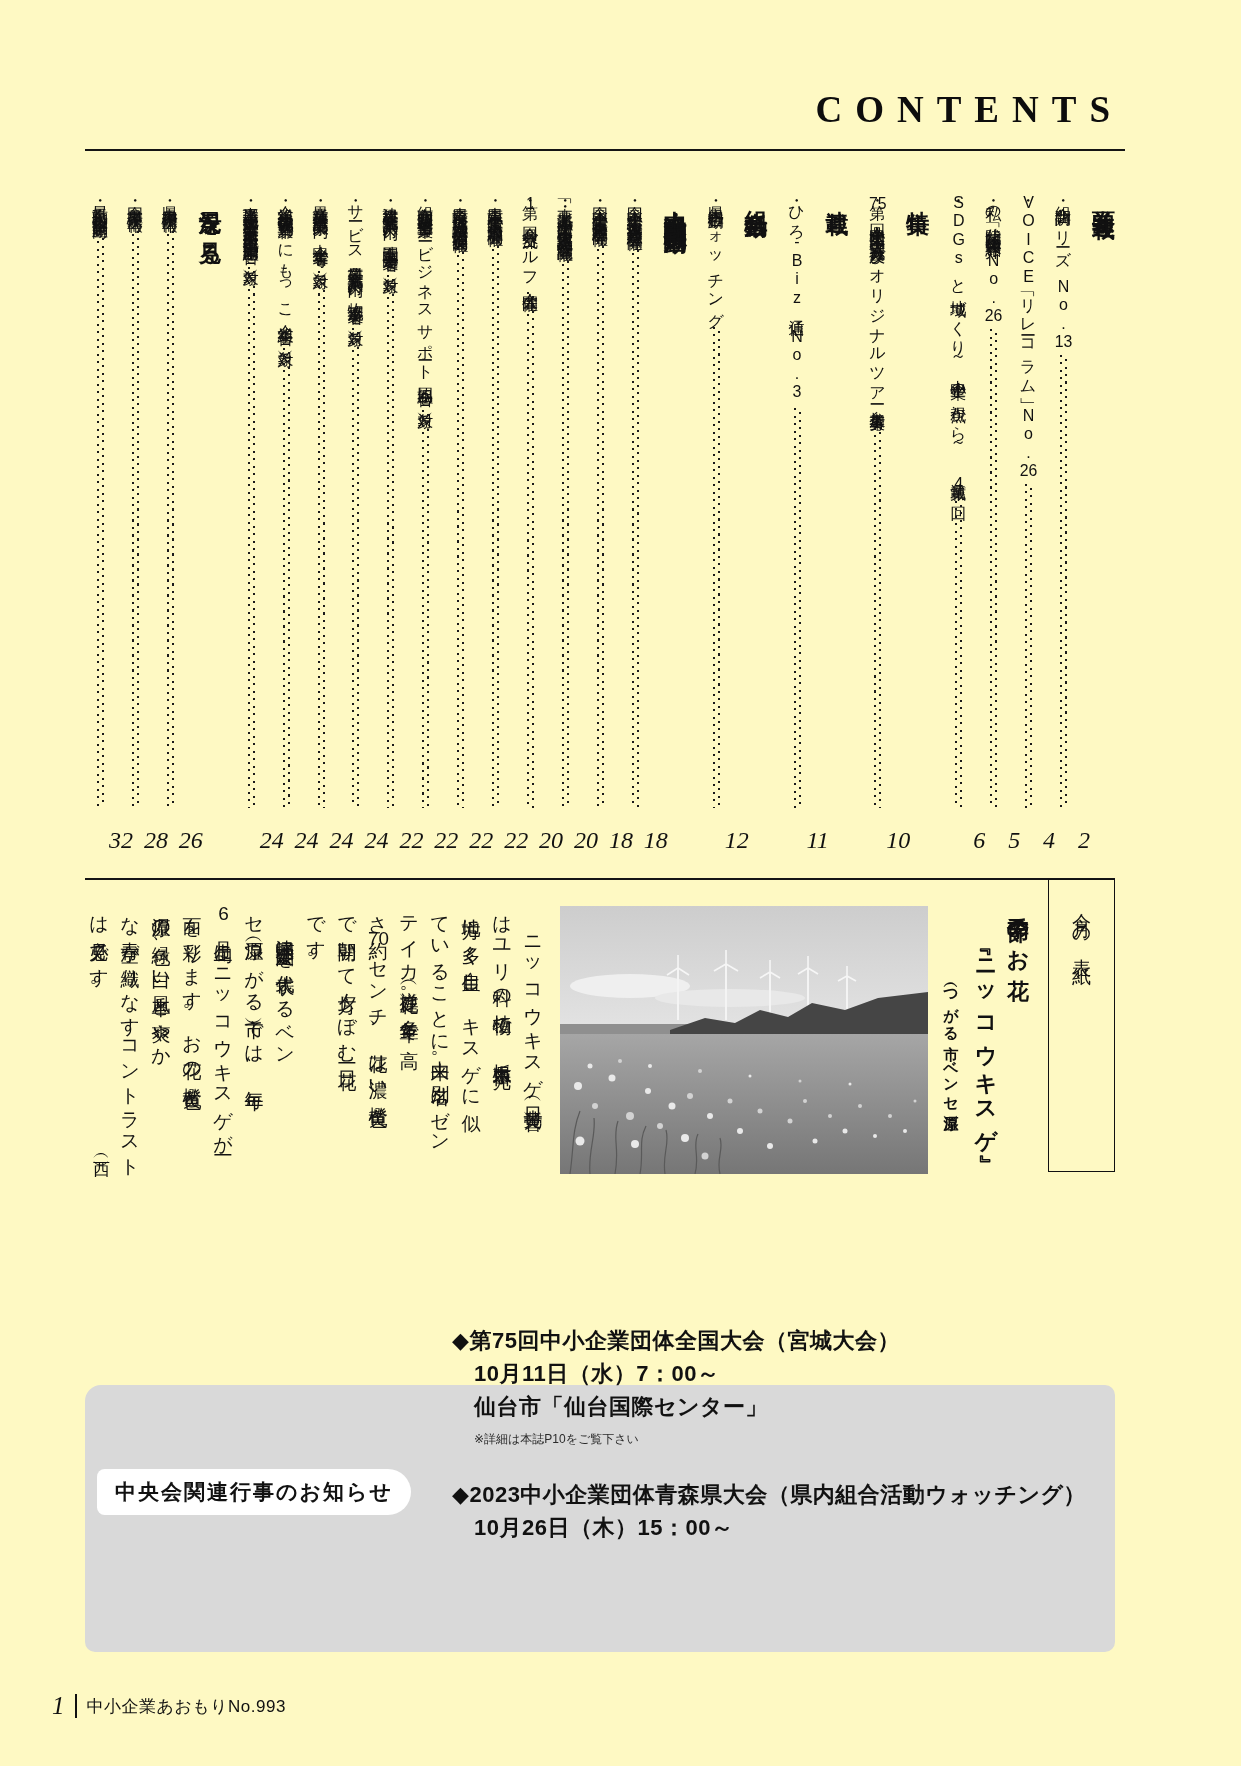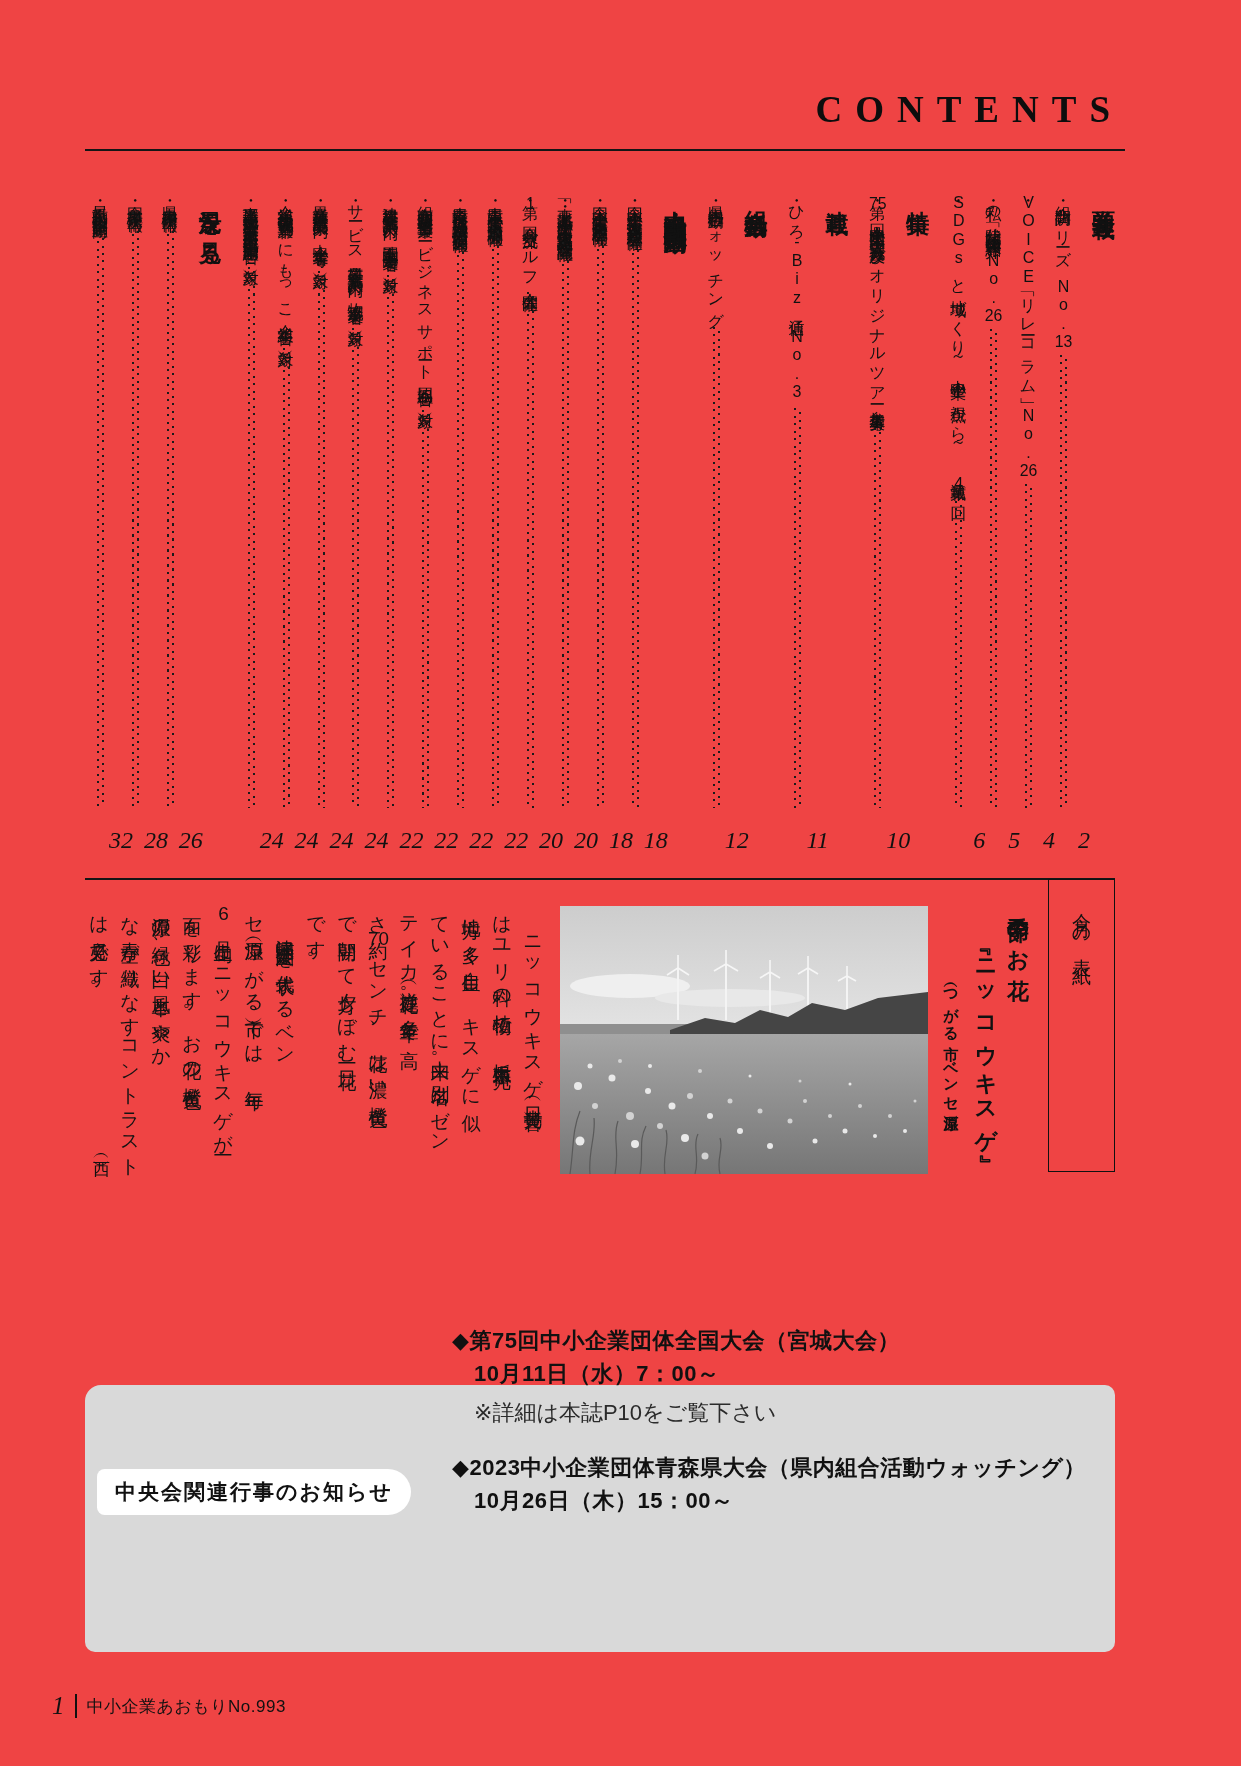--- a/index.html
+++ b/index.html
@@ -1,16 +1,16 @@
 <!DOCTYPE html>
 <html><head>
 <meta charset="utf-8">
 <style>
   html,body{margin:0;padding:0;background:#888;}
-  .page{position:relative;width:1241px;height:1766px;background:#ef4444;margin:0 auto;
+  .page{position:relative;width:1241px;height:1766px;background:#fef9c3;margin:0 auto;
         font-family:"Liberation Sans","DejaVu Sans",sans-serif;color:#111;overflow:hidden;}
   .abs{position:absolute;}
   .vtext{writing-mode:vertical-rl;text-orientation:upright;}
   .tcu{text-combine-upright:all;text-orientation:mixed;}
 
   
   #contents-title{top:88px;right:118px;font-family:"Liberation Serif","DejaVu Serif",serif;
     font-weight:bold;font-size:37px;letter-spacing:13px;color:#0d0d0d;}
   .rule1{left:85px;top:149px;width:1040px;height:2px;background:#151515;}
 
@@ -46,21 +46,21 @@
 
   
   #notice-box{left:85px;top:1385px;width:1030px;height:267px;background:#d9d9d9;
     border-radius:16px 10px 10px 10px;}
   #notice-label{left:97px;top:1469px;width:314px;height:46px;background:#ffffff;
     border-radius:8px 24px 24px 8px;display:flex;align-items:center;justify-content:center;
     font-weight:700;font-size:21px;letter-spacing:2px;}
   #notice-events{left:452px;top:1324px;width:660px;}
   .ev-title{font-weight:700;font-size:22px;line-height:33px;letter-spacing:0.5px;}
   .ev-line{font-weight:700;font-size:22px;line-height:33px;padding-left:22px;letter-spacing:0.5px;}
-  .ev-note{font-weight:400;font-size:22px;line-height:33px;padding-left:22px;color:#2b2b2b;margin-top:6px;}
+  .ev-note{font-weight:400;font-size:12px;line-height:33px;padding-left:22px;color:#2b2b2b;}
   .ev-gap{height:22px;}
 
   
   #footer{left:52px;top:1692px;display:flex;align-items:center;gap:10px;}
   #footer .f-page{font-family:"Liberation Serif","DejaVu Serif",serif;font-style:italic;
     font-size:25px;color:#111;}
   #footer .f-bar{width:2px;height:24px;background:#111;}
   #footer .f-mag{font-size:17px;letter-spacing:0.5px;color:#111;}
 </style>
 </head>
@@ -322,20 +322,21 @@
 
   <div class="abs" id="cover-body">　ニッコウキスゲ（日光黄菅）<br>はユリ科の植物で、栃木県日光<br>地方に多く自生し、キスゲに似<br>ていることに由来。別名はゼン<br>テイカ（禅庭花）。多年草で高<br>さ約<span class="tcu">70</span>センチ、花は濃い橙黄色<br>で朝開いて夕方しぼむ一日花<br>です。<br>　津軽国定公園を代表するベン<br>セ湿原（つがる市）では、毎年<br>6月上旬にニッコウキスゲが一<br>面を彩ります。お花の橙黄色と<br>湿原の緑色、白い風車と爽やか<br>な青空が織りなすコントラスト<br>は必見です。</div>
   <span class="abs vtext" id="cover-sign">（西）</span>
 
   <div class="abs" id="notice-box"></div>
   <div class="abs" id="notice-label">中央会関連行事のお知らせ</div>
 
   <div class="abs" id="notice-events">
     <div class="ev-title">◆第75回中小企業団体全国大会（宮城大会）</div>
     <div class="ev-line">10月11日（水）7：00～</div>
+    <div class="ev-line">仙台市「仙台国際センター」</div>
     <div class="ev-note">※詳細は本誌P10をご覧下さい</div>
     <div class="ev-gap"></div>
     <div class="ev-title">◆2023中小企業団体青森県大会（県内組合活動ウォッチング）</div>
     <div class="ev-line">10月26日（木）15：00～</div>
   </div>
 
   <div class="abs" id="footer">
     <span class="f-page">1</span>
     <span class="f-bar"></span>
     <span class="f-mag">中小企業あおもりNo.993</span>

